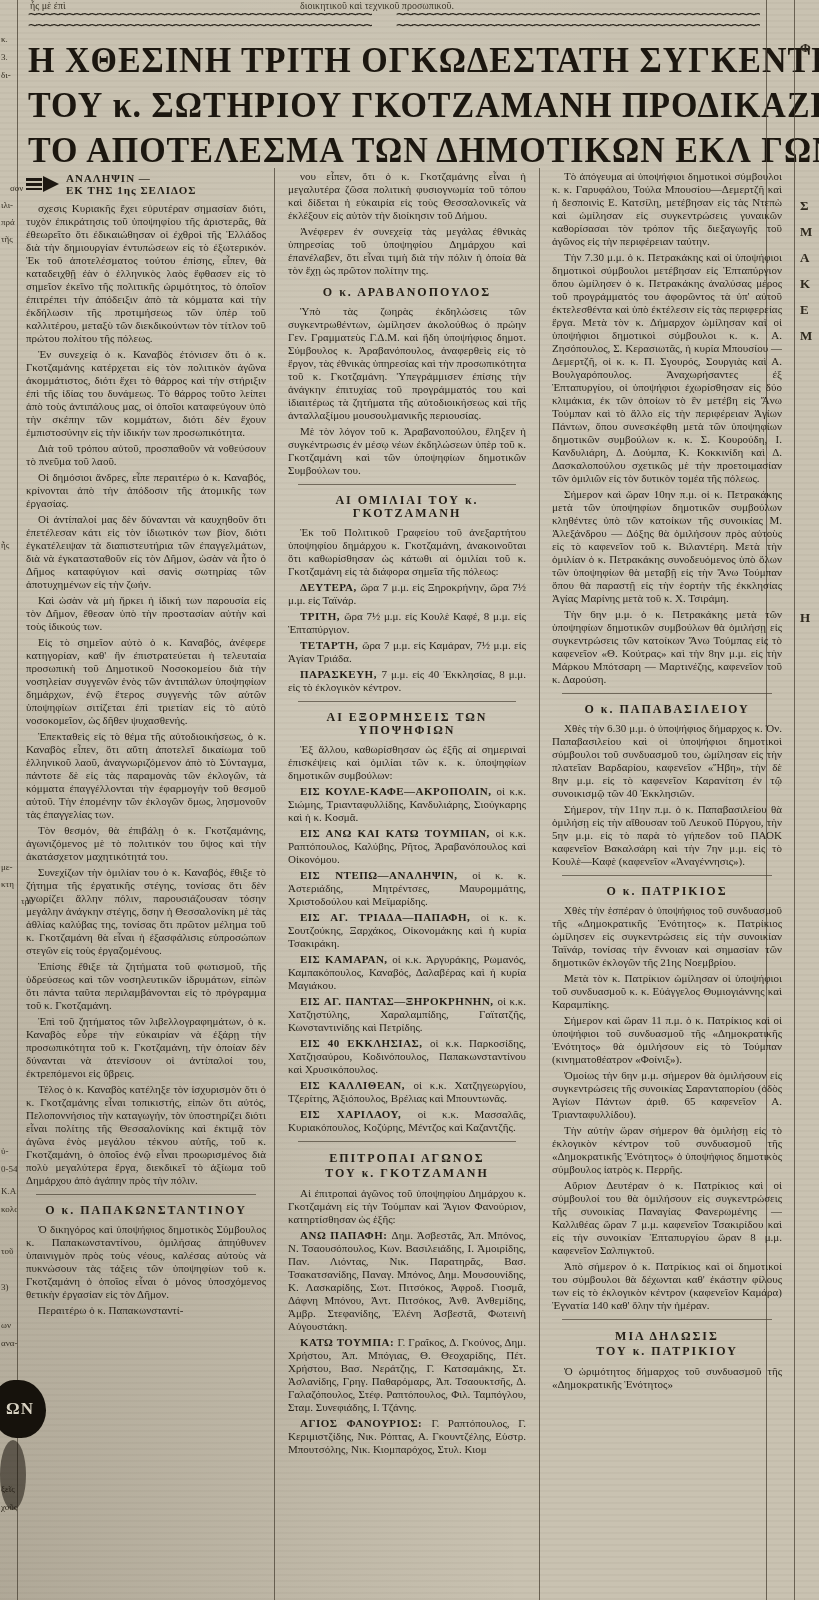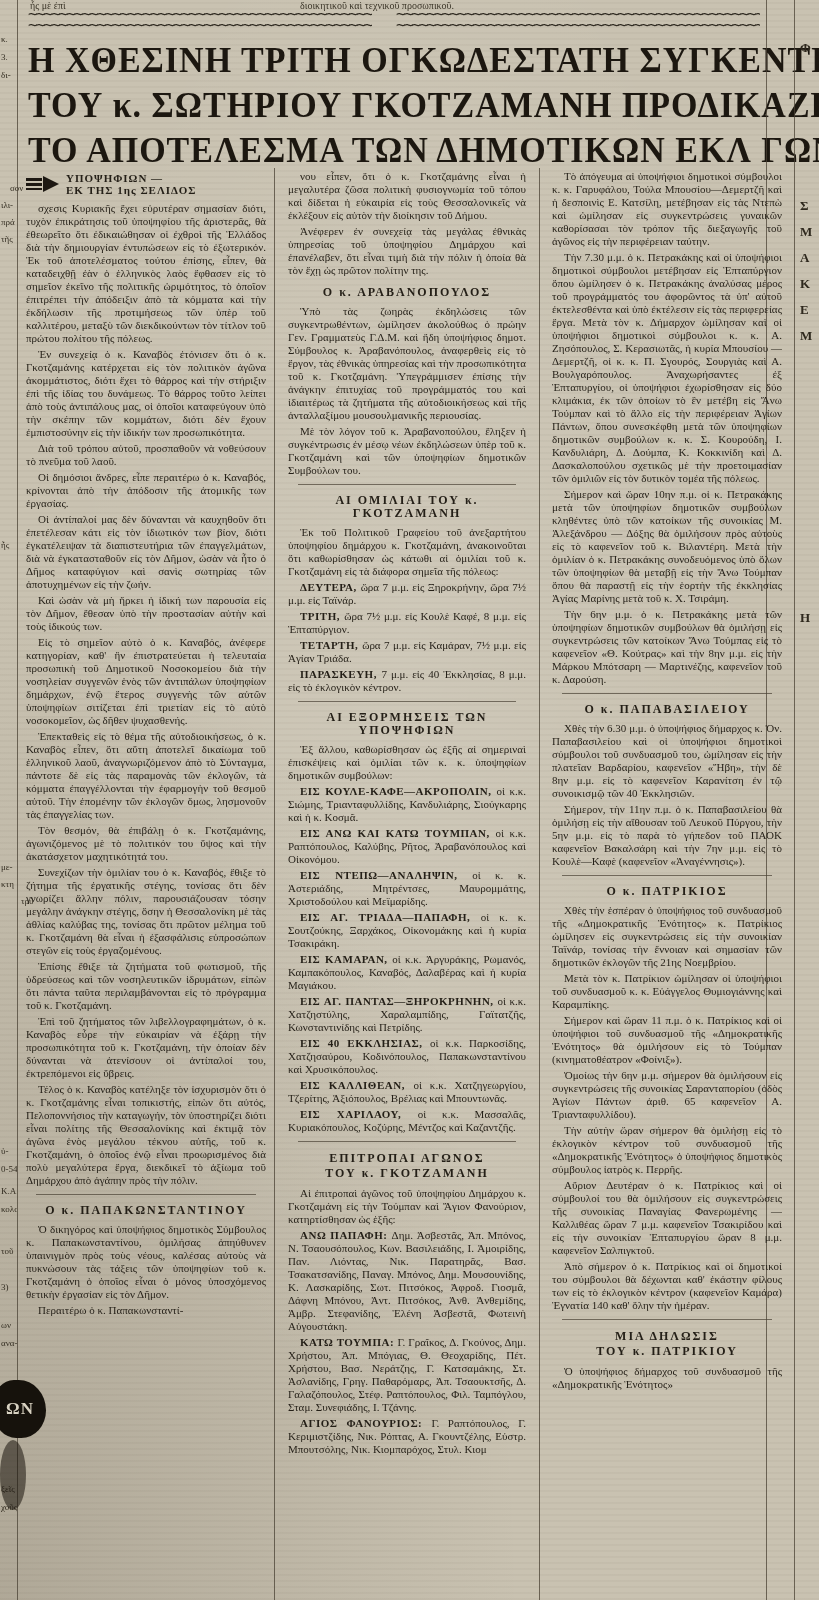--- a/index.html
+++ b/index.html
@@ -71,21 +71,21 @@
   <div class="vrule" style="left:766px;top:0;height:1600px;"></div>
   <div class="vrule" style="left:794px;top:0;height:1600px;"></div>
 
   <div class="col" style="left:26px;width:240px;">
     <div class="cont-header">
       <span class="cont-icon">
         <span class="cont-bars"></span>
         <span class="cont-tri"></span>
       </span>
       <span class="cont-text">
-        <span>ΥΠΟΨΗΦΙΩΝ —</span><br>
+        <span>ΑΝΑΛΗΨΙΝ —</span><br>
         <span>ΕΚ ΤΗΣ 1ης ΣΕΛΙΔΟΣ</span>
       </span>
     </div>
     <div>
         <p class="para">σχεσις Κυριακῆς ἔχει εὐρυτέραν σημασίαν διότι, τυχὸν ἐπικράτησις τοῦ ὑποψηφίου τῆς ἀριστερᾶς, θὰ ἐθεωρεῖτο ὅτι ἐδικαιώθησαν οἱ ἐχθροὶ τῆς Ἑλλάδος διὰ τὴν δημιουργίαν ἐντυπώσεων εἰς τὸ ἐξωτερικόν. Ἐκ τοῦ ἀποτελέσματος τούτου ἐπίσης, εἶπεν, θὰ καταδειχθῇ ἐὰν ὁ ἑλληνικὸς λαὸς ἔφθασεν εἰς τὸ σημεῖον ἐκεῖνο τῆς πολιτικῆς ὡριμότητος, τὸ ὁποῖον ἐπιτρέπει τὴν ἀπόδειξιν ἀπὸ τὰ κόμματα καὶ τὴν ἐκδήλωσιν τῆς προτιμήσεως τῶν ὑπὲρ τοῦ καλλιτέρου, μεταξὺ τῶν διεκδικούντων τὸν τίτλον τοῦ πρώτου πολίτου τῆς πόλεως.</p>
         <p class="para">Ἐν συνεχείᾳ ὁ κ. Καναβὸς ἐτόνισεν ὅτι ὁ κ. Γκοτζαμάνης κατέρχεται εἰς τὸν πολιτικὸν ἀγῶνα ἀκομμάτιστος, διότι ἔχει τὸ θάρρος καὶ τὴν στήριξιν ἐπὶ τῆς ἰδίας του δυνάμεως. Τὸ θάρρος τοῦτο λείπει ἀπὸ τοὺς ἀντιπάλους μας, οἱ ὁποῖοι καταφεύγουν ὑπὸ τὴν σκέπην τῶν κομμάτων, διότι δὲν ἔχουν ἐμπιστοσύνην εἰς τὴν ἰδικήν των προσωπικότητα.</p>
         <p class="para">Διὰ τοῦ τρόπου αὐτοῦ, προσπαθοῦν νὰ νοθεύσουν τὸ πνεῦμα τοῦ λαοῦ.</p>
         <p class="para">Οἱ δημόσιοι ἄνδρες, εἶπε περαιτέρω ὁ κ. Καναβός, κρίνονται ἀπὸ τὴν ἀπόδοσιν τῆς ἀτομικῆς των ἐργασίας.</p>
         <p class="para">Οἱ ἀντίπαλοί μας δὲν δύνανται νὰ καυχηθοῦν ὅτι ἐπετέλεσαν κάτι εἰς τὸν ἰδιωτικόν των βίον, διότι ἐγκατέλειψαν τὰ διαπιστευτήρια τῶν ἐπαγγελμάτων, διὰ νὰ ἐγκατασταθοῦν εἰς τὸν Δῆμον, ὡσὰν νὰ ἦτο ὁ Δῆμος καταφύγιον καὶ σανὶς σωτηρίας τῶν ἀποτυχημένων εἰς τὴν ζωήν.</p>
         <p class="para">Καὶ ὡσὰν νὰ μὴ ἤρκει ἡ ἰδική των παρουσία εἰς τὸν Δῆμον, ἔθεσαν ὑπὸ τὴν προστασίαν αὐτὴν καὶ τοὺς ἰδικούς των.</p>
@@ -174,21 +174,21 @@
         <p class="para">Τὴν αὐτὴν ὥραν σήμερον θὰ ὁμιλήσῃ εἰς τὸ ἐκλογικὸν κέντρον τοῦ συνδυασμοῦ τῆς «Δημοκρατικῆς Ἑνότητος» ὁ ὑποψήφιος δημοτικὸς σύμβουλος ἰατρὸς κ. Περρῆς.</p>
         <p class="para">Αὔριον Δευτέραν ὁ κ. Πατρίκιος καὶ οἱ σύμβουλοί του θὰ ὁμιλήσουν εἰς συγκεντρώσεις τῆς συνοικίας Παναγίας Φανερωμένης — Καλλιθέας ὥραν 7 μ.μ. καφενεῖον Τσακιρίδου καὶ εἰς τὴν συνοικίαν Ἑπταπυργίου ὥραν 8 μ.μ. καφενεῖον Σαλπιγκτοῦ.</p>
         <p class="para">Ἀπὸ σήμερον ὁ κ. Πατρίκιος καὶ οἱ δημοτικοί του σύμβουλοι θὰ δέχωνται καθ' ἑκάστην φίλους των εἰς τὸ ἐκλογικὸν κέντρον (καφενεῖον Καμάρα) Ἐγνατία 140 καθ' ὅλην τὴν ἡμέραν.</p>
       </div>
     <div class="srule"></div>
     <h3 class="subhead two">
       <span>ΜΙΑ ΔΗΛΩΣΙΣ</span><br>
       <span>ΤΟΥ κ. ΠΑΤΡΙΚΙΟΥ</span>
     </h3>
     <div>
-        <p class="para">Ὁ ὑποψήφιος δήμαρχος τοῦ συνδυασμοῦ τῆς «Δημοκρατικῆς Ἑνότητος»</p>
+        <p class="para">Ὁ ὡριμότητος δήμαρχος τοῦ συνδυασμοῦ τῆς «Δημοκρατικῆς Ἑνότητος»</p>
       </div>
   </div>
 
   <span class="lfrag" style="top:34px;">κ.</span>
   <span class="lfrag" style="top:52px;">3.</span>
   <span class="lfrag" style="top:70px;">δι-</span>
   <span class="lfrag" style="top:183px;margin-left:9px;">σον</span>
   <span class="lfrag" style="top:200px;">ιλι-</span>
   <span class="lfrag" style="top:217px;">πρά</span>
   <span class="lfrag" style="top:234px;">τῆς</span>

